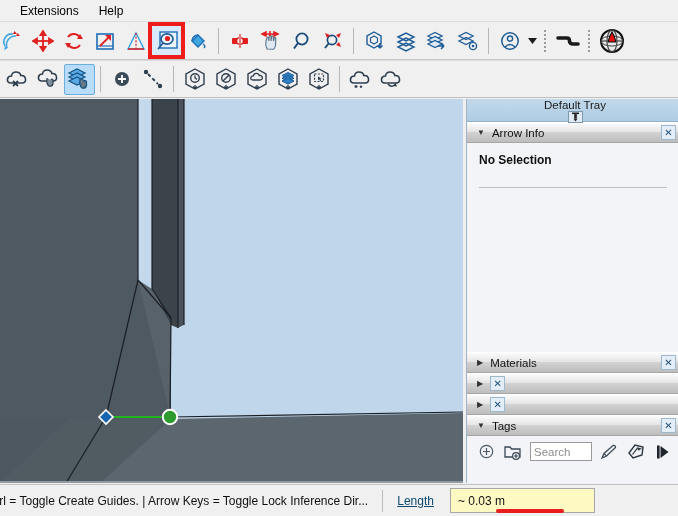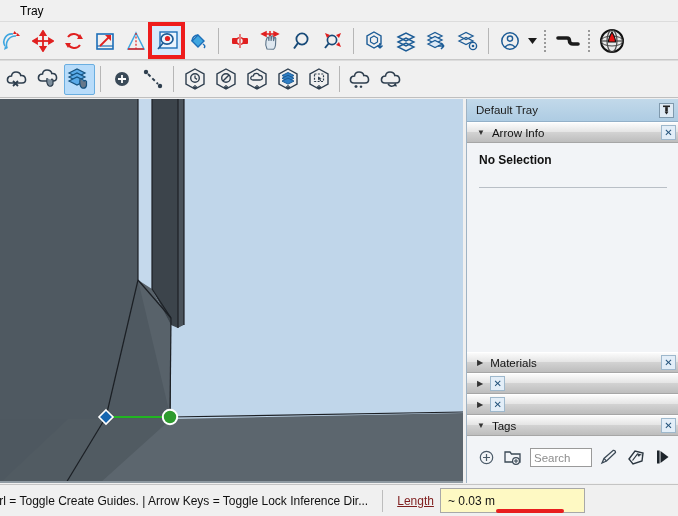--- a/index.html
+++ b/index.html
@@ -83,21 +83,21 @@
     width: 212px; height: 384px;
     background: #f2f4f7;
     border-left: 1px solid #9fb3c4;
   }
   .tray-title {
     height: 23px;
     background: linear-gradient(to bottom, #c2d9ea 0%, #aecce3 100%);
     border-bottom: 1px solid #93b0c8;
     display: flex; align-items: center;
     padding: 0 4px 0 9px;
-    font-size: 11.5px; color: #1a1a1a;
+    font-size: 11.5px; color: #1a1a1a; flex-direction: column;
   }
   .tray-title span.t { flex: 1; }
   .pin-btn {
     width: 15px; height: 15px;
     border: 1px solid #7f99ad;
     background: #dfeaf4;
     display: flex; align-items: center; justify-content: center;
     font-size: 9px; line-height: 1; color: #222;
   }
 
@@ -127,21 +127,21 @@
   .panel-body {
     background: #f2f4f7;
     padding: 10px 12px 0 12px;
   }
   .nosel {
     font-size: 12px; font-weight: bold; color: #111; margin-bottom: 20px;
   }
   .hrule { height: 1px; background: #b9bfc6; width: 100%; }
 
   .tags-toolbar {
-    height: 31px; display: flex; align-items: flex-end;
+    height: 31px; display: flex; align-items: center;
     padding: 0 6px 0 9px; gap: 7px;
     background: #f2f4f7;
   }
   .ticon { width: 20px; height: 20px; display:flex; align-items:center; justify-content:center; flex:0 0 auto;}
   .search-box {
     flex: 1; height: 19px;
     background: #fff; border: 1px solid #9a9a9a;
     display: flex; align-items: center; padding: 0 3px;
     font-size: 11.5px; color: #8d8d8d;
   }
@@ -155,21 +155,21 @@
     display: flex; align-items: center;
   }
   .status-msg {
     font-size: 12px; color: #111;
     padding-left: 0px; white-space: nowrap;
     margin-left: -4px;
   }
   .status-sep {
     width: 1px; height: 22px; background: #bdbdbd; margin: 0 14px;
   }
-  .vcb-label { font-size: 12px; color: #7f1d1d; margin-right: 6px; text-decoration: underline; }
+  .vcb-label { font-size: 12px; color: #0c4a6e; margin-right: 16px; text-decoration: underline; }
   .vcb {
     position: relative;
     width: 145px; height: 25px;
     background: #fef9c3; border: 1px solid #a8a8a8;
     display: flex; align-items: center; padding-left: 7px;
     font-size: 12px; color: #111;
   }
   .redline {
     position: absolute;
     left: 496px; top: 509px;
@@ -180,21 +180,22 @@
     position: absolute; left: 0; top: 481px; width: 463px; height: 2px;
     background: #8f9aa2;
   }
 </style>
 </head>
 <body>
 
 <div id="app">
 
   <div class="menubar">
-    <div class="menu-item">Tray</div>
+    <div class="menu-item">Extensions</div>
+    <div class="menu-item">Help</div>
   </div>
 
   <div class="toolbar tb1">
 
     <div class="tool" style="margin-left:-4px;">
       <svg width="22" height="22" viewBox="0 0 22 22">
         <path d="M4 16 A8 8 0 0 1 12 4" fill="none" stroke="#3fa6e0" stroke-width="1.6"></path>
         <path d="M6 18 A9 9 0 0 1 15 6" fill="none" stroke="#3fa6e0" stroke-width="1.6"></path>
         <path d="M12 4 l4 0 l-2.5 -3 z" fill="#e02020"></path>
         <path d="M15 6 l4 0 l-2.5 -3 z" fill="#e02020"></path>

